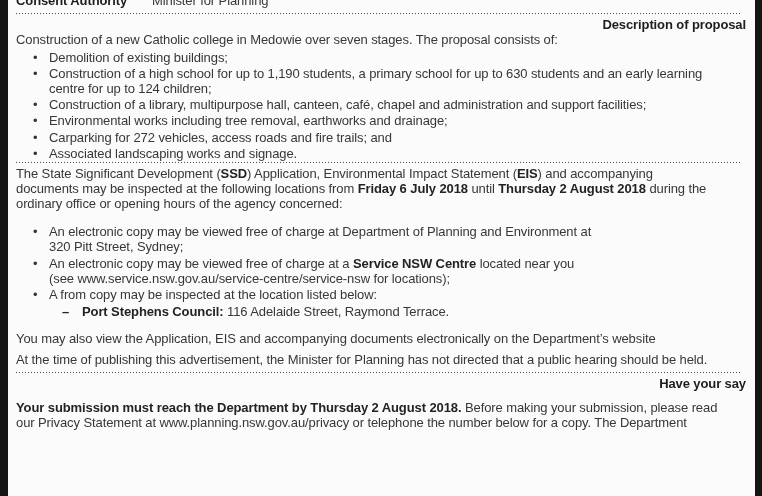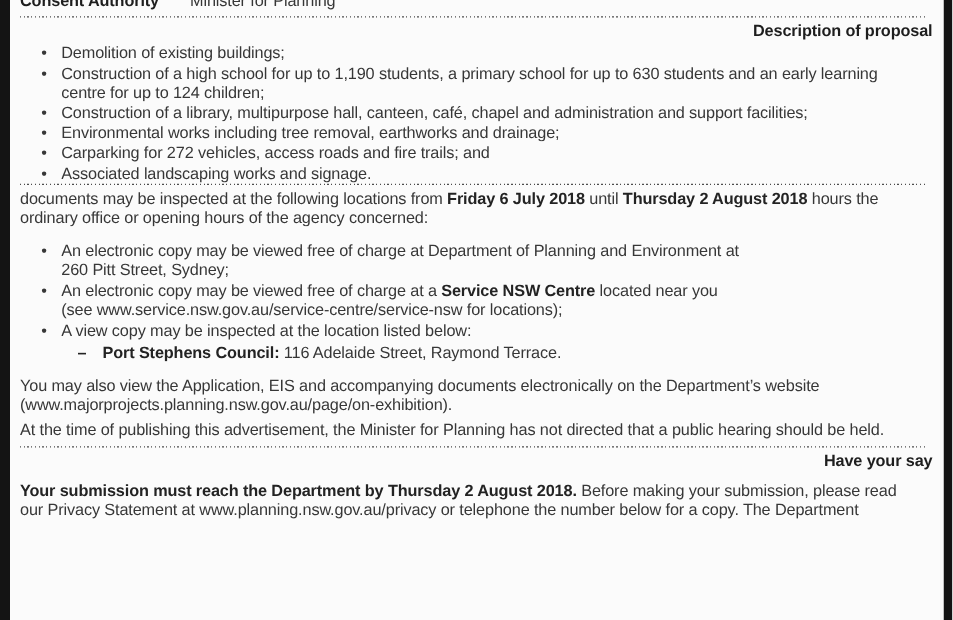--- a/index.html
+++ b/index.html
@@ -51,20 +51,21 @@
   <div class="content">
 
     <div class="consent-row">
       <span class="consent-label">Consent Authority</span><span class="consent-value">Minister for Planning</span>
     </div>
 
     <div class="rule rule-1"></div>
 
     <section>
       <div class="h">Description of proposal</div>
+      <div class="line"><span>Construction of a new Catholic college in Medowie over seven stages. The proposal consists of:</span></div>
 
       <div class="desc-list">
         <div class="li">
           <span class="marker">•</span>
           <div class="li-text">
             <div class="line"><span>Demolition of existing buildings;</span></div>
           </div>
         </div>
         <div class="li">
           <span class="marker">•</span>
@@ -96,55 +97,55 @@
           <div class="li-text">
             <div class="line"><span>Associated landscaping works and signage.</span></div>
           </div>
         </div>
       </div>
     </section>
 
     <div class="rule rule-2"></div>
 
     <section>
-      <div class="line"><span>documents may be inspected at the following locations from </span><b>Friday 6 July 2018</b><span> until </span><b>Thursday 2 August 2018</b><span> hours the</span></div>
+      <div class="line"><span>The State Significant Development (</span><b>SSD</b><span>) Application, Environmental Impact Statement (</span><b>EIS</b><span>) and accompanying</span></div>
+      <div class="line"><span>documents may be inspected at the following locations from </span><b>Friday 6 July 2018</b><span> until </span><b>Thursday 2 August 2018</b><span> during the</span></div>
       <div class="line"><span>ordinary office or opening hours of the agency concerned:</span></div>
 
       <div class="ex-list">
         <div class="li">
           <span class="marker">•</span>
           <div class="li-text">
             <div class="line"><span>An electronic copy may be viewed free of charge at Department of Planning and Environment at</span></div>
-            <div class="line"><span>260 Pitt Street, Sydney;</span></div>
+            <div class="line"><span>320 Pitt Street, Sydney;</span></div>
           </div>
         </div>
         <div class="li">
           <span class="marker">•</span>
           <div class="li-text">
             <div class="line"><span>An electronic copy may be viewed free of charge at a </span><b>Service NSW Centre</b><span> located near you</span></div>
             <div class="line"><span>(see www.service.nsw.gov.au/service-centre/service-nsw for locations);</span></div>
           </div>
         </div>
         <div class="li">
           <span class="marker">•</span>
           <div class="li-text">
-            <div class="line"><span>A view copy may be inspected at the location listed below:</span></div>
+            <div class="line"><span>A from copy may be inspected at the location listed below:</span></div>
           </div>
         </div>
         <div class="li li-sub">
           <span class="marker">–</span>
           <div class="li-text">
             <div class="line"><b>Port Stephens Council:</b><span> 116 Adelaide Street, Raymond Terrace.</span></div>
           </div>
         </div>
       </div>
 
       <div class="p-website">
         <div class="line"><span>You may also view the Application, EIS and accompanying documents electronically on the Department’s website</span></div>
-        <div class="line"><span>(www.majorprojects.planning.nsw.gov.au/page/on-exhibition).</span></div>
       </div>
 
       <div class="p-hearing">
         <div class="line"><span>At the time of publishing this advertisement, the Minister for Planning has not directed that a public hearing should be held.</span></div>
       </div>
     </section>
 
     <div class="rule rule-3"></div>
 
     <section>

